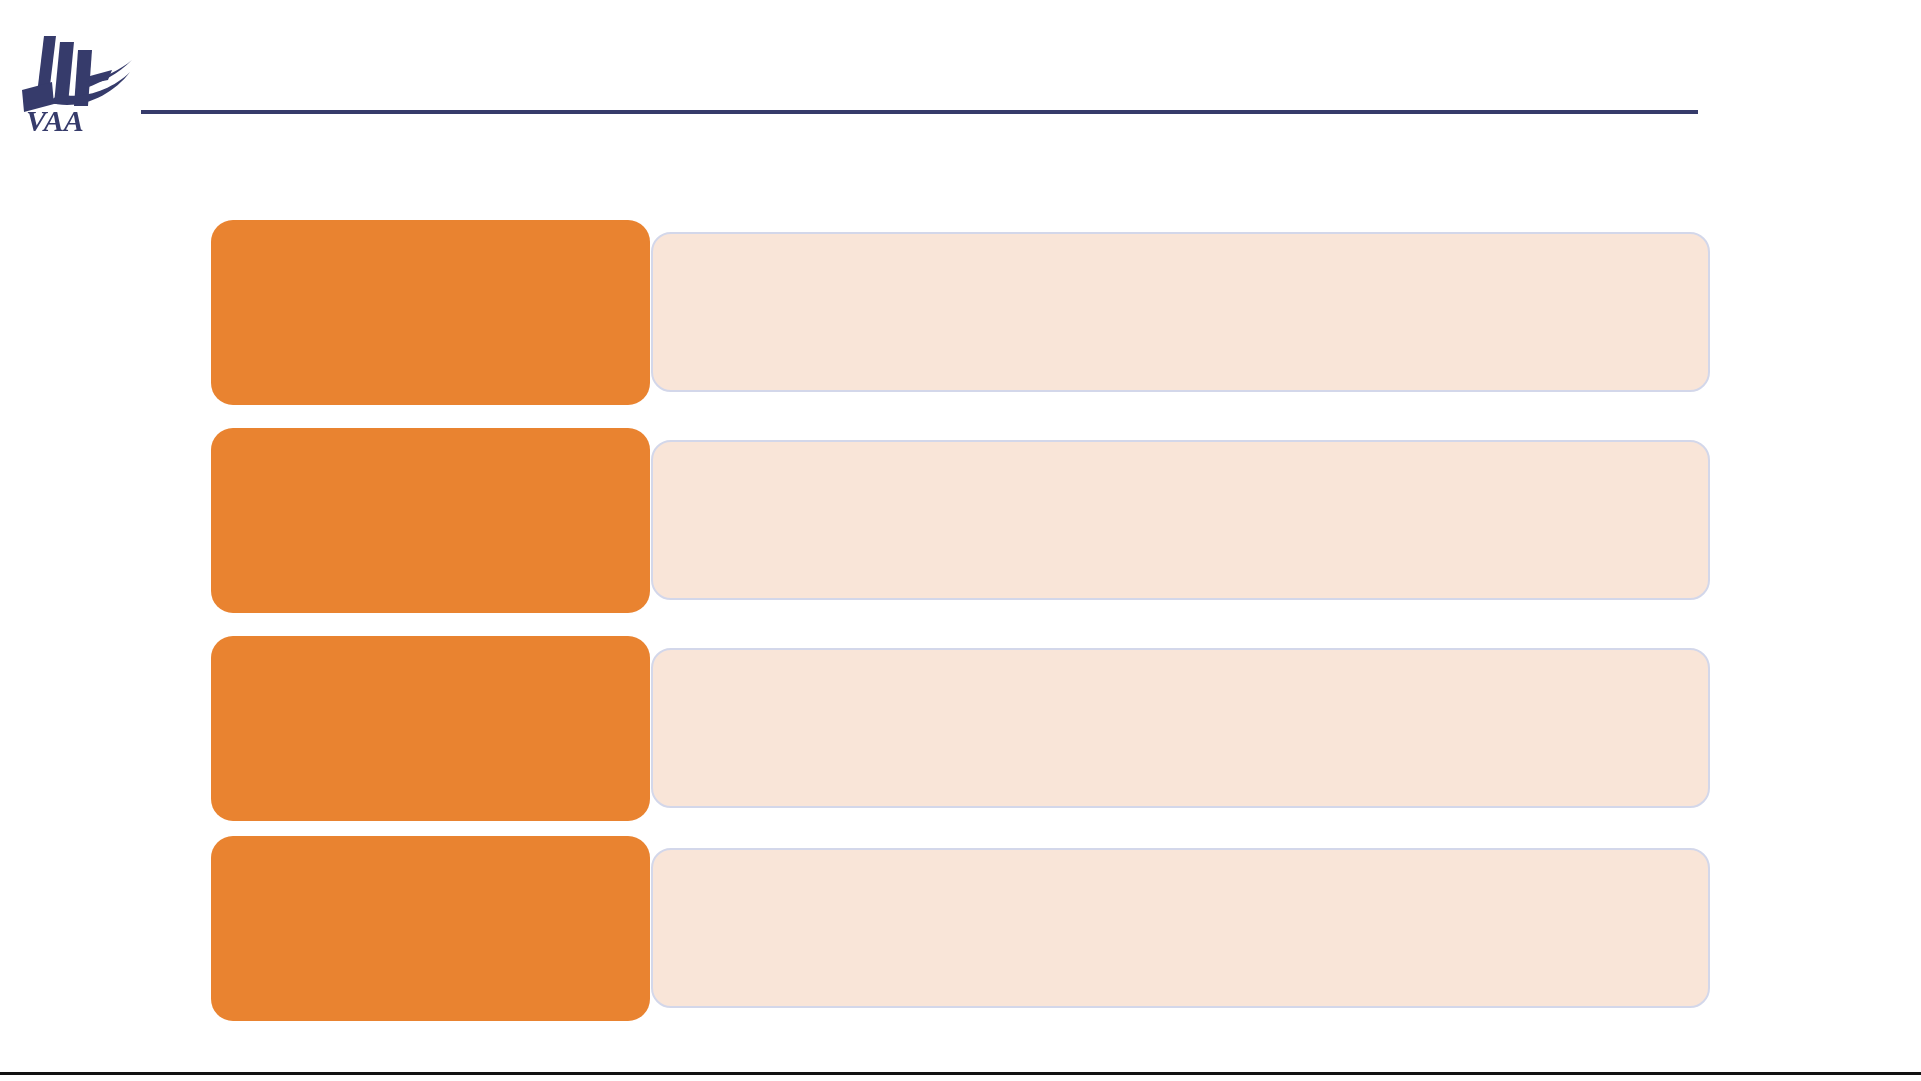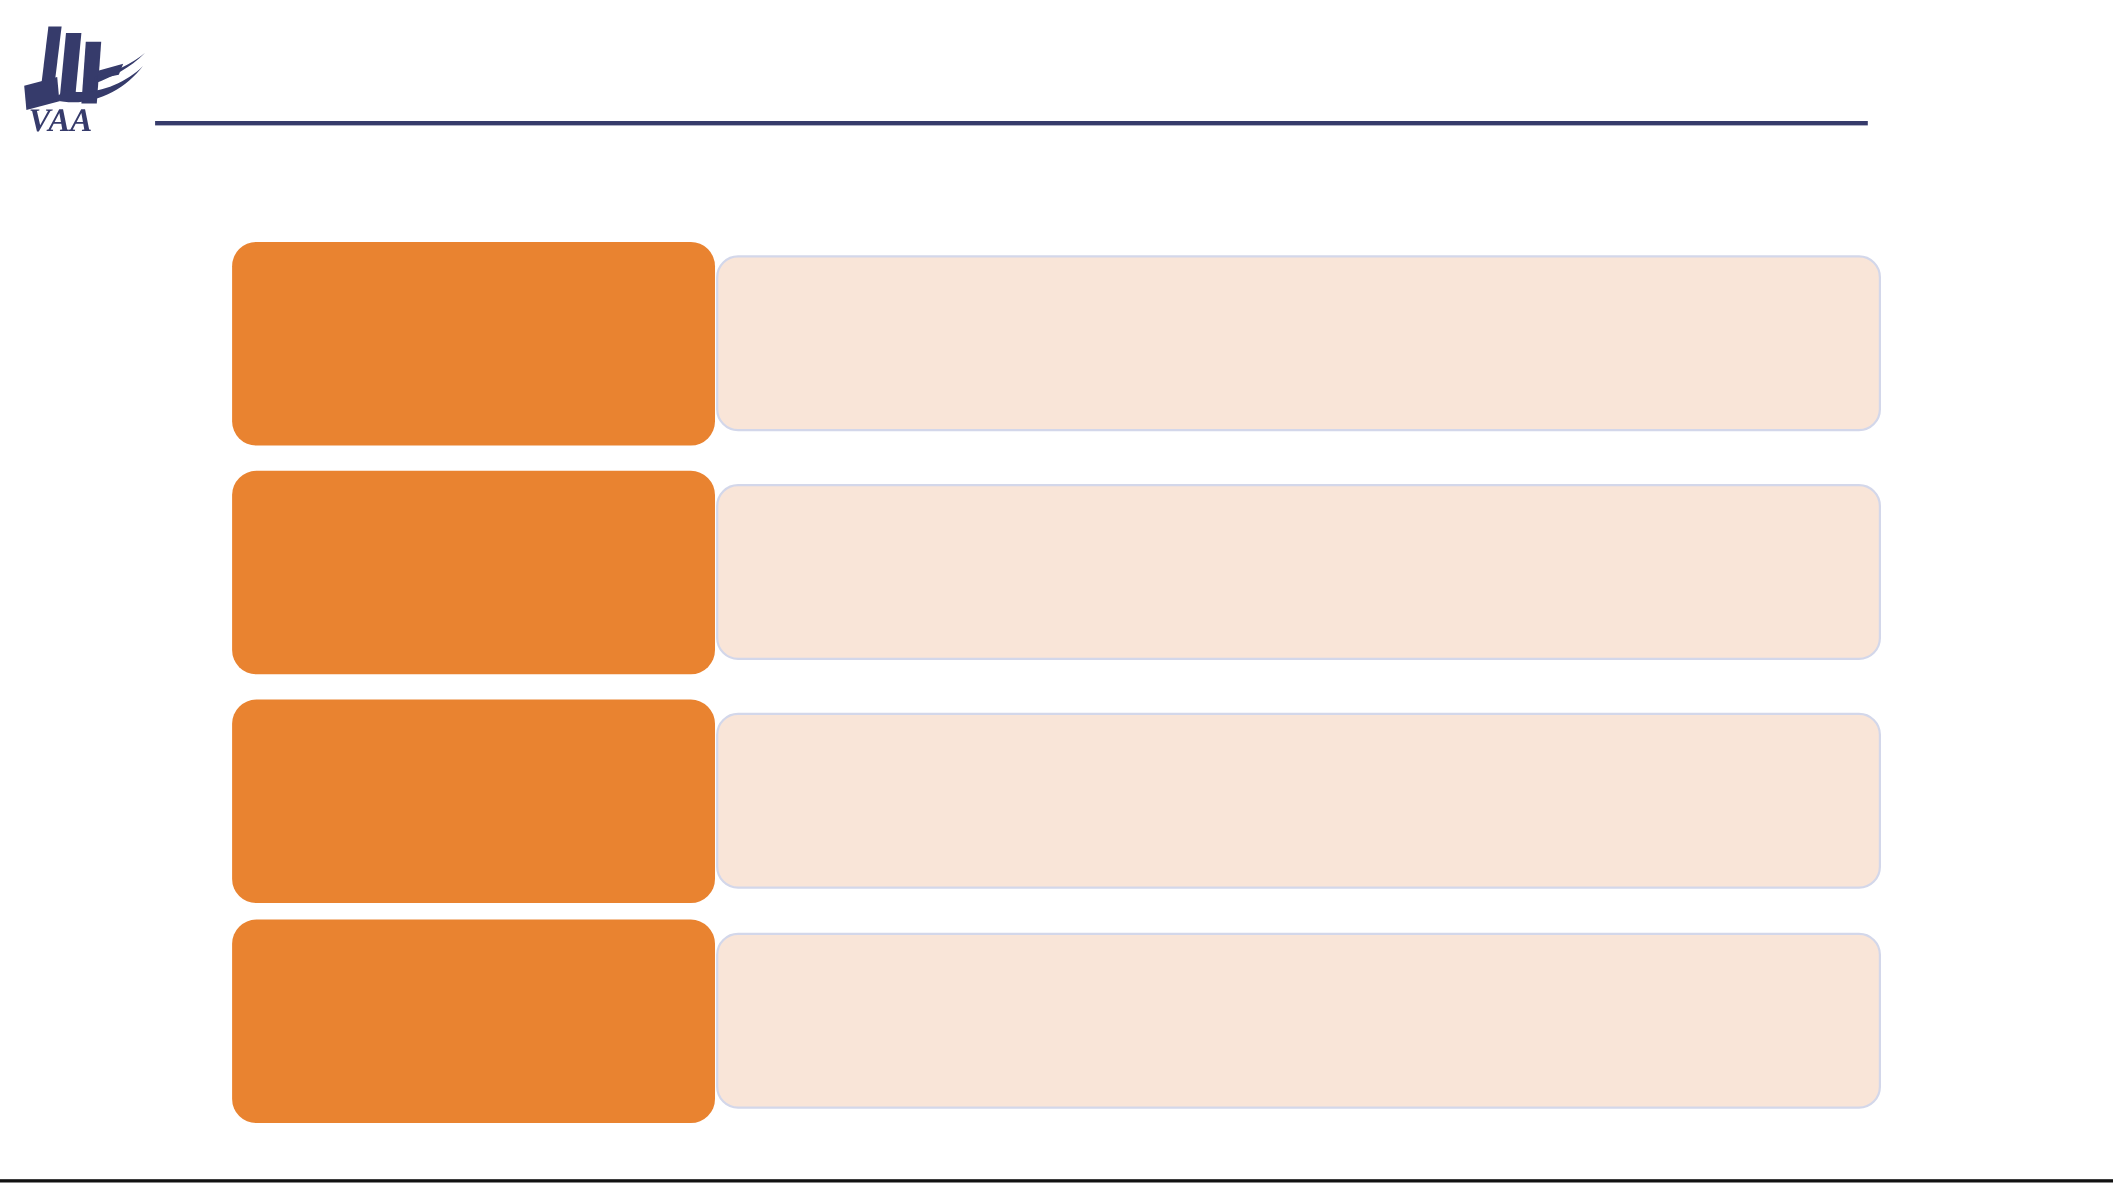--- a/index.html
+++ b/index.html
@@ -23,21 +23,21 @@
   .slide-header {
     position: absolute;
     left: 0;
     top: 0;
     width: 1921px;
     height: 140px;
   }
   .logo {
     position: absolute;
     left: 8px;
-    top: 4px;
+    top: 16px;
     width: 130px;
     height: 118px;
     text-align: center;
   }
   .logo svg {
     display: block;
     width: 130px;
     height: 118px;
   }
   .header-rule {

